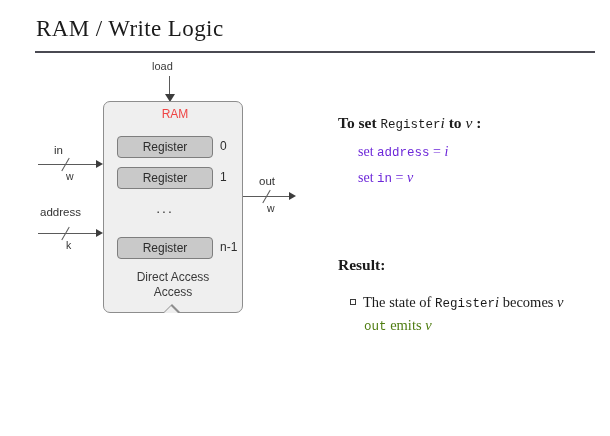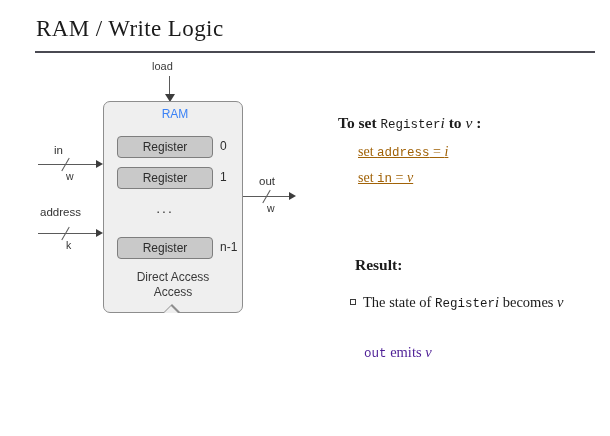--- a/index.html
+++ b/index.html
@@ -79,21 +79,21 @@
     border-radius: 7px;
     box-sizing: border-box;
   }
   #ram-title {
     position: absolute;
     left: 103px;
     top: 107px;
     width: 144px;
     text-align: center;
     font-size: 12px;
-    color: #3b82f6;
+    color: #ef4444;
   }
   .reg-box {
     position: absolute;
     left: 117px;
     width: 96px;
     height: 22px;
     background: #c9c9c9;
     border: 1.3px solid #7e7e7e;
     border-radius: 4px;
     box-sizing: border-box;
@@ -230,51 +230,50 @@
   .ital {
     font-family: "Liberation Serif", serif;
     font-style: italic;
     font-weight: normal;
   }
   .set-line {
     position: absolute;
     left: 20px;
     font-family: "Liberation Serif", serif;
     font-size: 14px;
-    color: #a16207;
-    white-space: nowrap;
-    text-decoration: underline;
+    color: #6d28d9;
+    white-space: nowrap;
   }
   #set-1 { top: 30px; }
   #set-2 { top: 56px; }
   #set-3 { top: 82px; }
 
   #result-heading {
     position: absolute;
-    left: 17px;
+    left: 0px;
     top: 142px;
   }
   .bullet-row {
     position: absolute;
     left: 12px;
     font-family: "Liberation Serif", serif;
     font-size: 14.5px;
     color: #1b1b1b;
     white-space: nowrap;
     margin-top: 12px;
   }
   #bullet-1 { top: 168px; }
   #bullet-2 { top: 194px; }
   #bullet-2b {
     position: absolute;
     left: 26px;
-    top: 230px;
+    top: 203px;
     font-family: "Liberation Serif", serif;
     font-size: 14.5px;
-    color: #4c1d95;
+    color: #4d7c0f;
     white-space: nowrap;
   }
   .sqbullet {
     display: inline-block;
     width: 6px;
     height: 6px;
     border: 1.2px solid #3a3a3a;
     background: transparent;
     vertical-align: 2px;
     margin-right: 7px;

